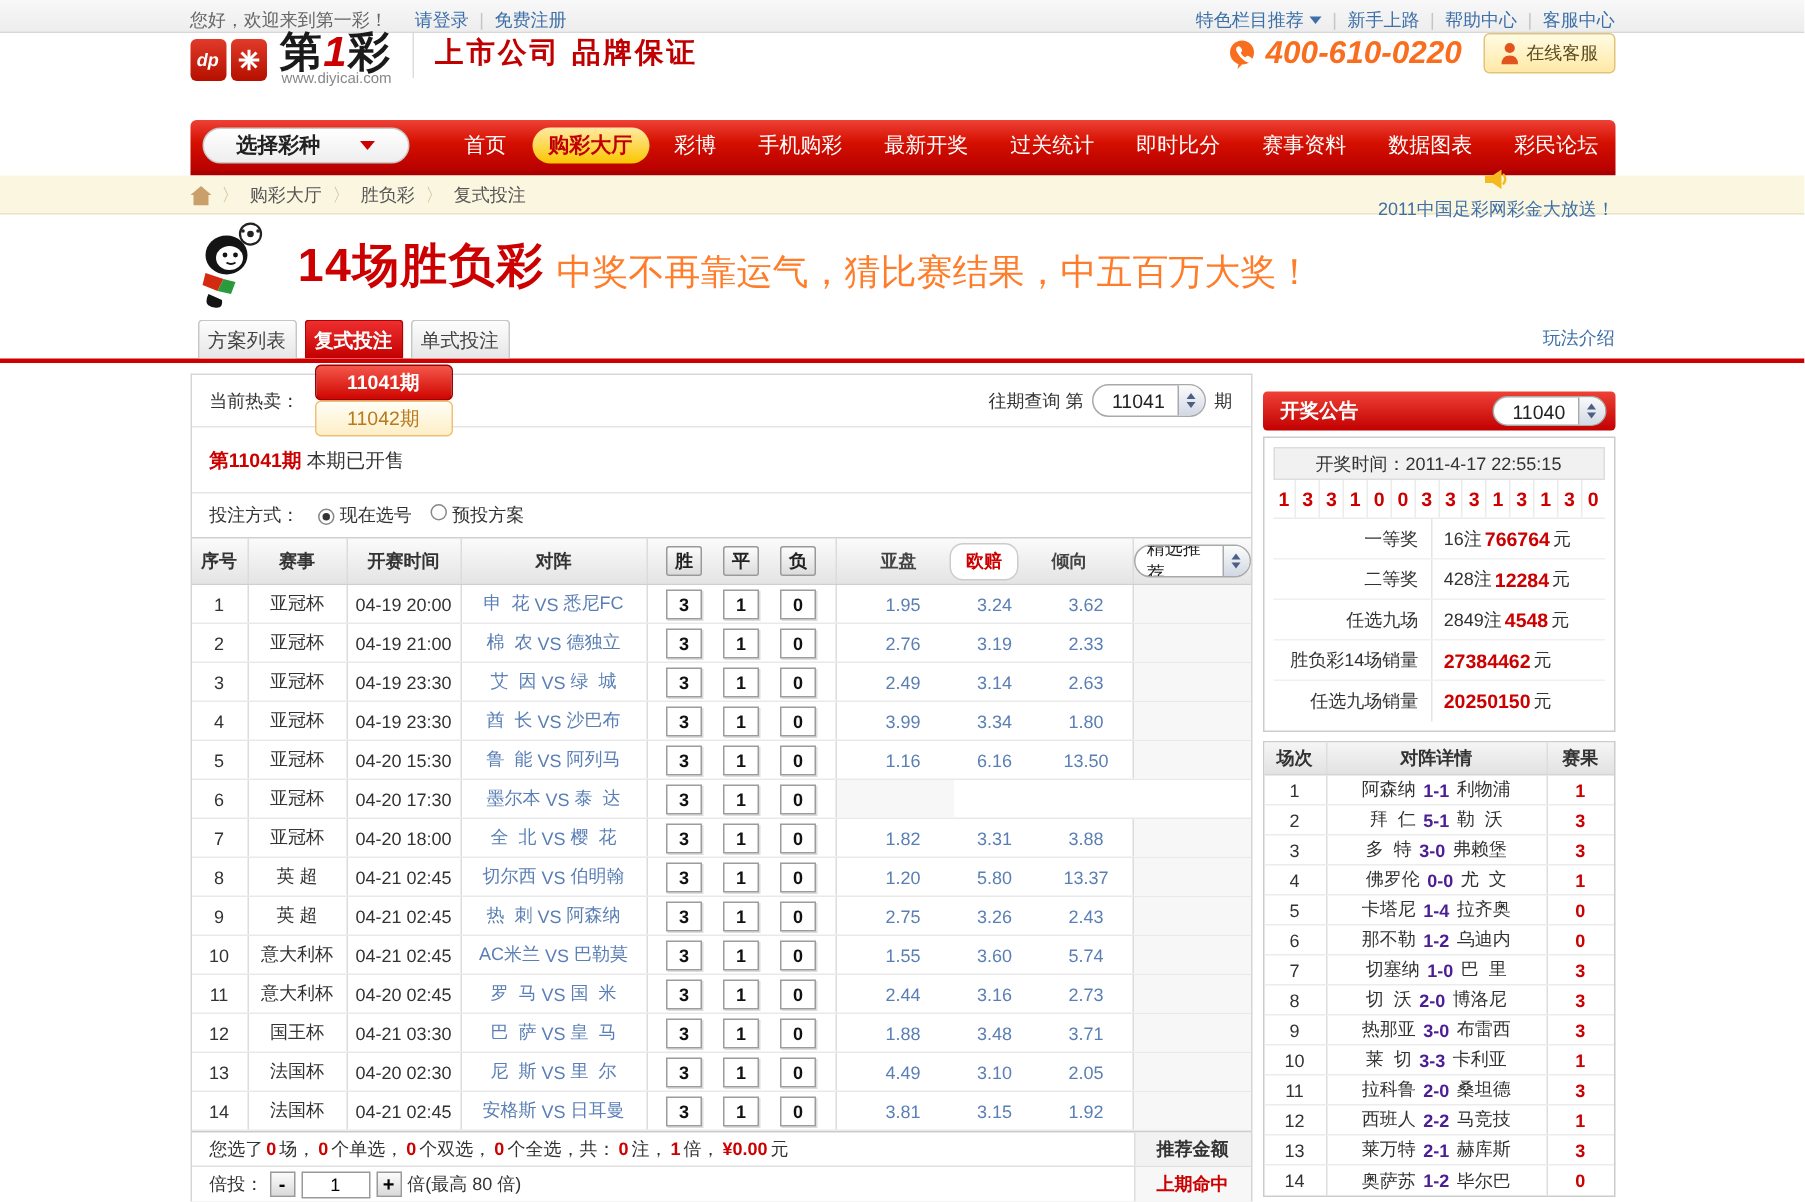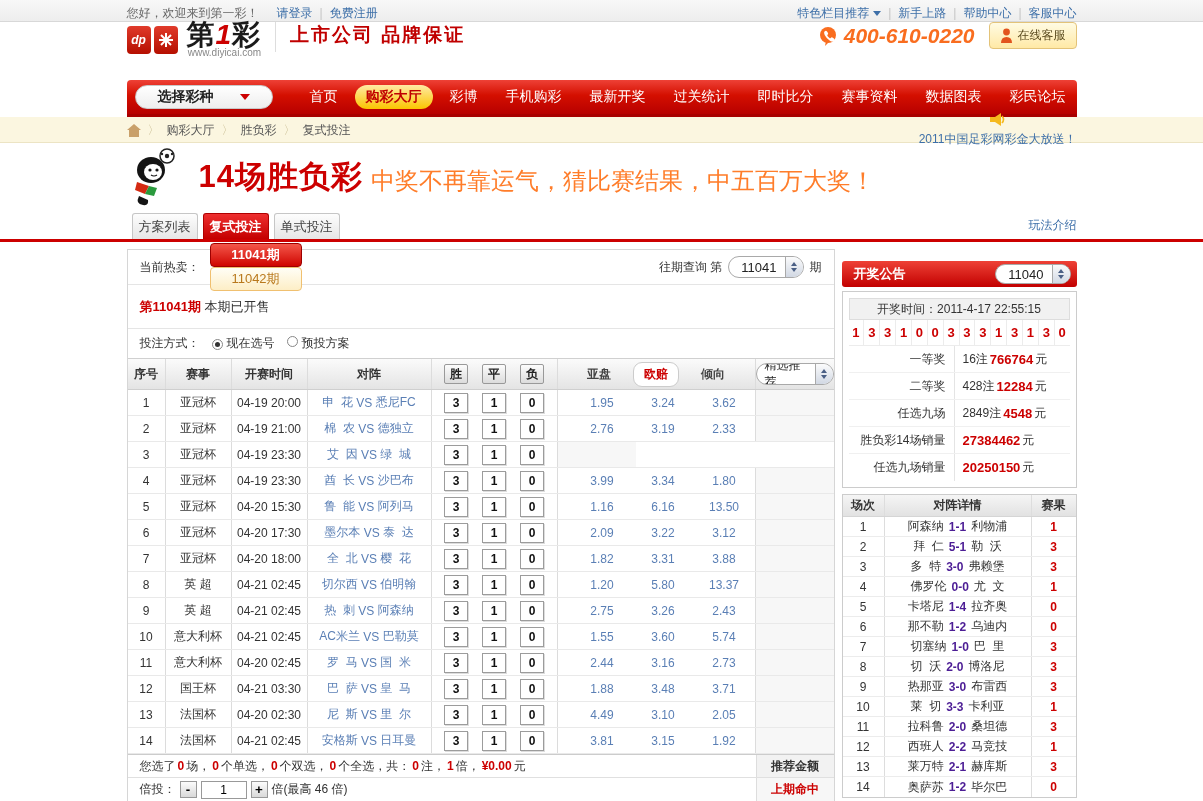--- a/index.html
+++ b/index.html
@@ -401,20 +401,25 @@
         <div class="mrow">
           <div class="c col-no vline">3</div>
           <div class="c col-lg vline">亚冠杯</div>
           <div class="c col-tm vline">04-19 23:30</div>
           <div class="c col-pr vline pair"><span>艾  因</span><span> VS </span><span>绿  城</span></div>
           <div class="c col-wd vline">
             <button class="wdl-btn">3</button>
             <button class="wdl-btn">1</button>
             <button class="wdl-btn">0</button>
           </div>
+          <div class="c col-od vline odds">
+            <span class="odd">2.49</span>
+            <span class="odd">3.14</span>
+            <span class="odd">2.63</span>
+          </div>
           <div class="c col-rc rec-cell"></div>
         </div>
         <div class="mrow">
           <div class="c col-no vline">4</div>
           <div class="c col-lg vline">亚冠杯</div>
           <div class="c col-tm vline">04-19 23:30</div>
           <div class="c col-pr vline pair"><span>酋  长</span><span> VS </span><span>沙巴布</span></div>
           <div class="c col-wd vline">
             <button class="wdl-btn">3</button>
             <button class="wdl-btn">1</button>
@@ -446,25 +451,20 @@
         </div>
         <div class="mrow">
           <div class="c col-no vline">6</div>
           <div class="c col-lg vline">亚冠杯</div>
           <div class="c col-tm vline">04-20 17:30</div>
           <div class="c col-pr vline pair"><span>墨尔本</span><span> VS </span><span>泰  达</span></div>
           <div class="c col-wd vline">
             <button class="wdl-btn">3</button>
             <button class="wdl-btn">1</button>
             <button class="wdl-btn">0</button>
-          </div>
-          <div class="c col-od vline odds">
-            <span class="odd">2.09</span>
-            <span class="odd">3.22</span>
-            <span class="odd">3.12</span>
           </div>
           <div class="c col-rc rec-cell"></div>
         </div>
         <div class="mrow">
           <div class="c col-no vline">7</div>
           <div class="c col-lg vline">亚冠杯</div>
           <div class="c col-tm vline">04-20 18:00</div>
           <div class="c col-pr vline pair"><span>全  北</span><span> VS </span><span>樱  花</span></div>
           <div class="c col-wd vline">
             <button class="wdl-btn">3</button>
@@ -619,21 +619,21 @@
         </div>
       <div class="side-btn">推荐金额</div>
     </div>
 
     <div class="multrow">
       <div class="multleft">
         <span>倍投：</span>
         <button class="stepbtn">-</button>
         <input class="multval" value="1" style="">
         <button class="stepbtn">+</button>
-        <span>倍(最高 46 倍)</span>
+        <span>倍(最高 80 倍)</span>
       </div>
       <div class="side-btn redtxt">上期命中</div>
     </div>
 
   </div>
 
   <div class="side">
 
     <div class="side-hd">
       <span class="t">开奖公告</span>

